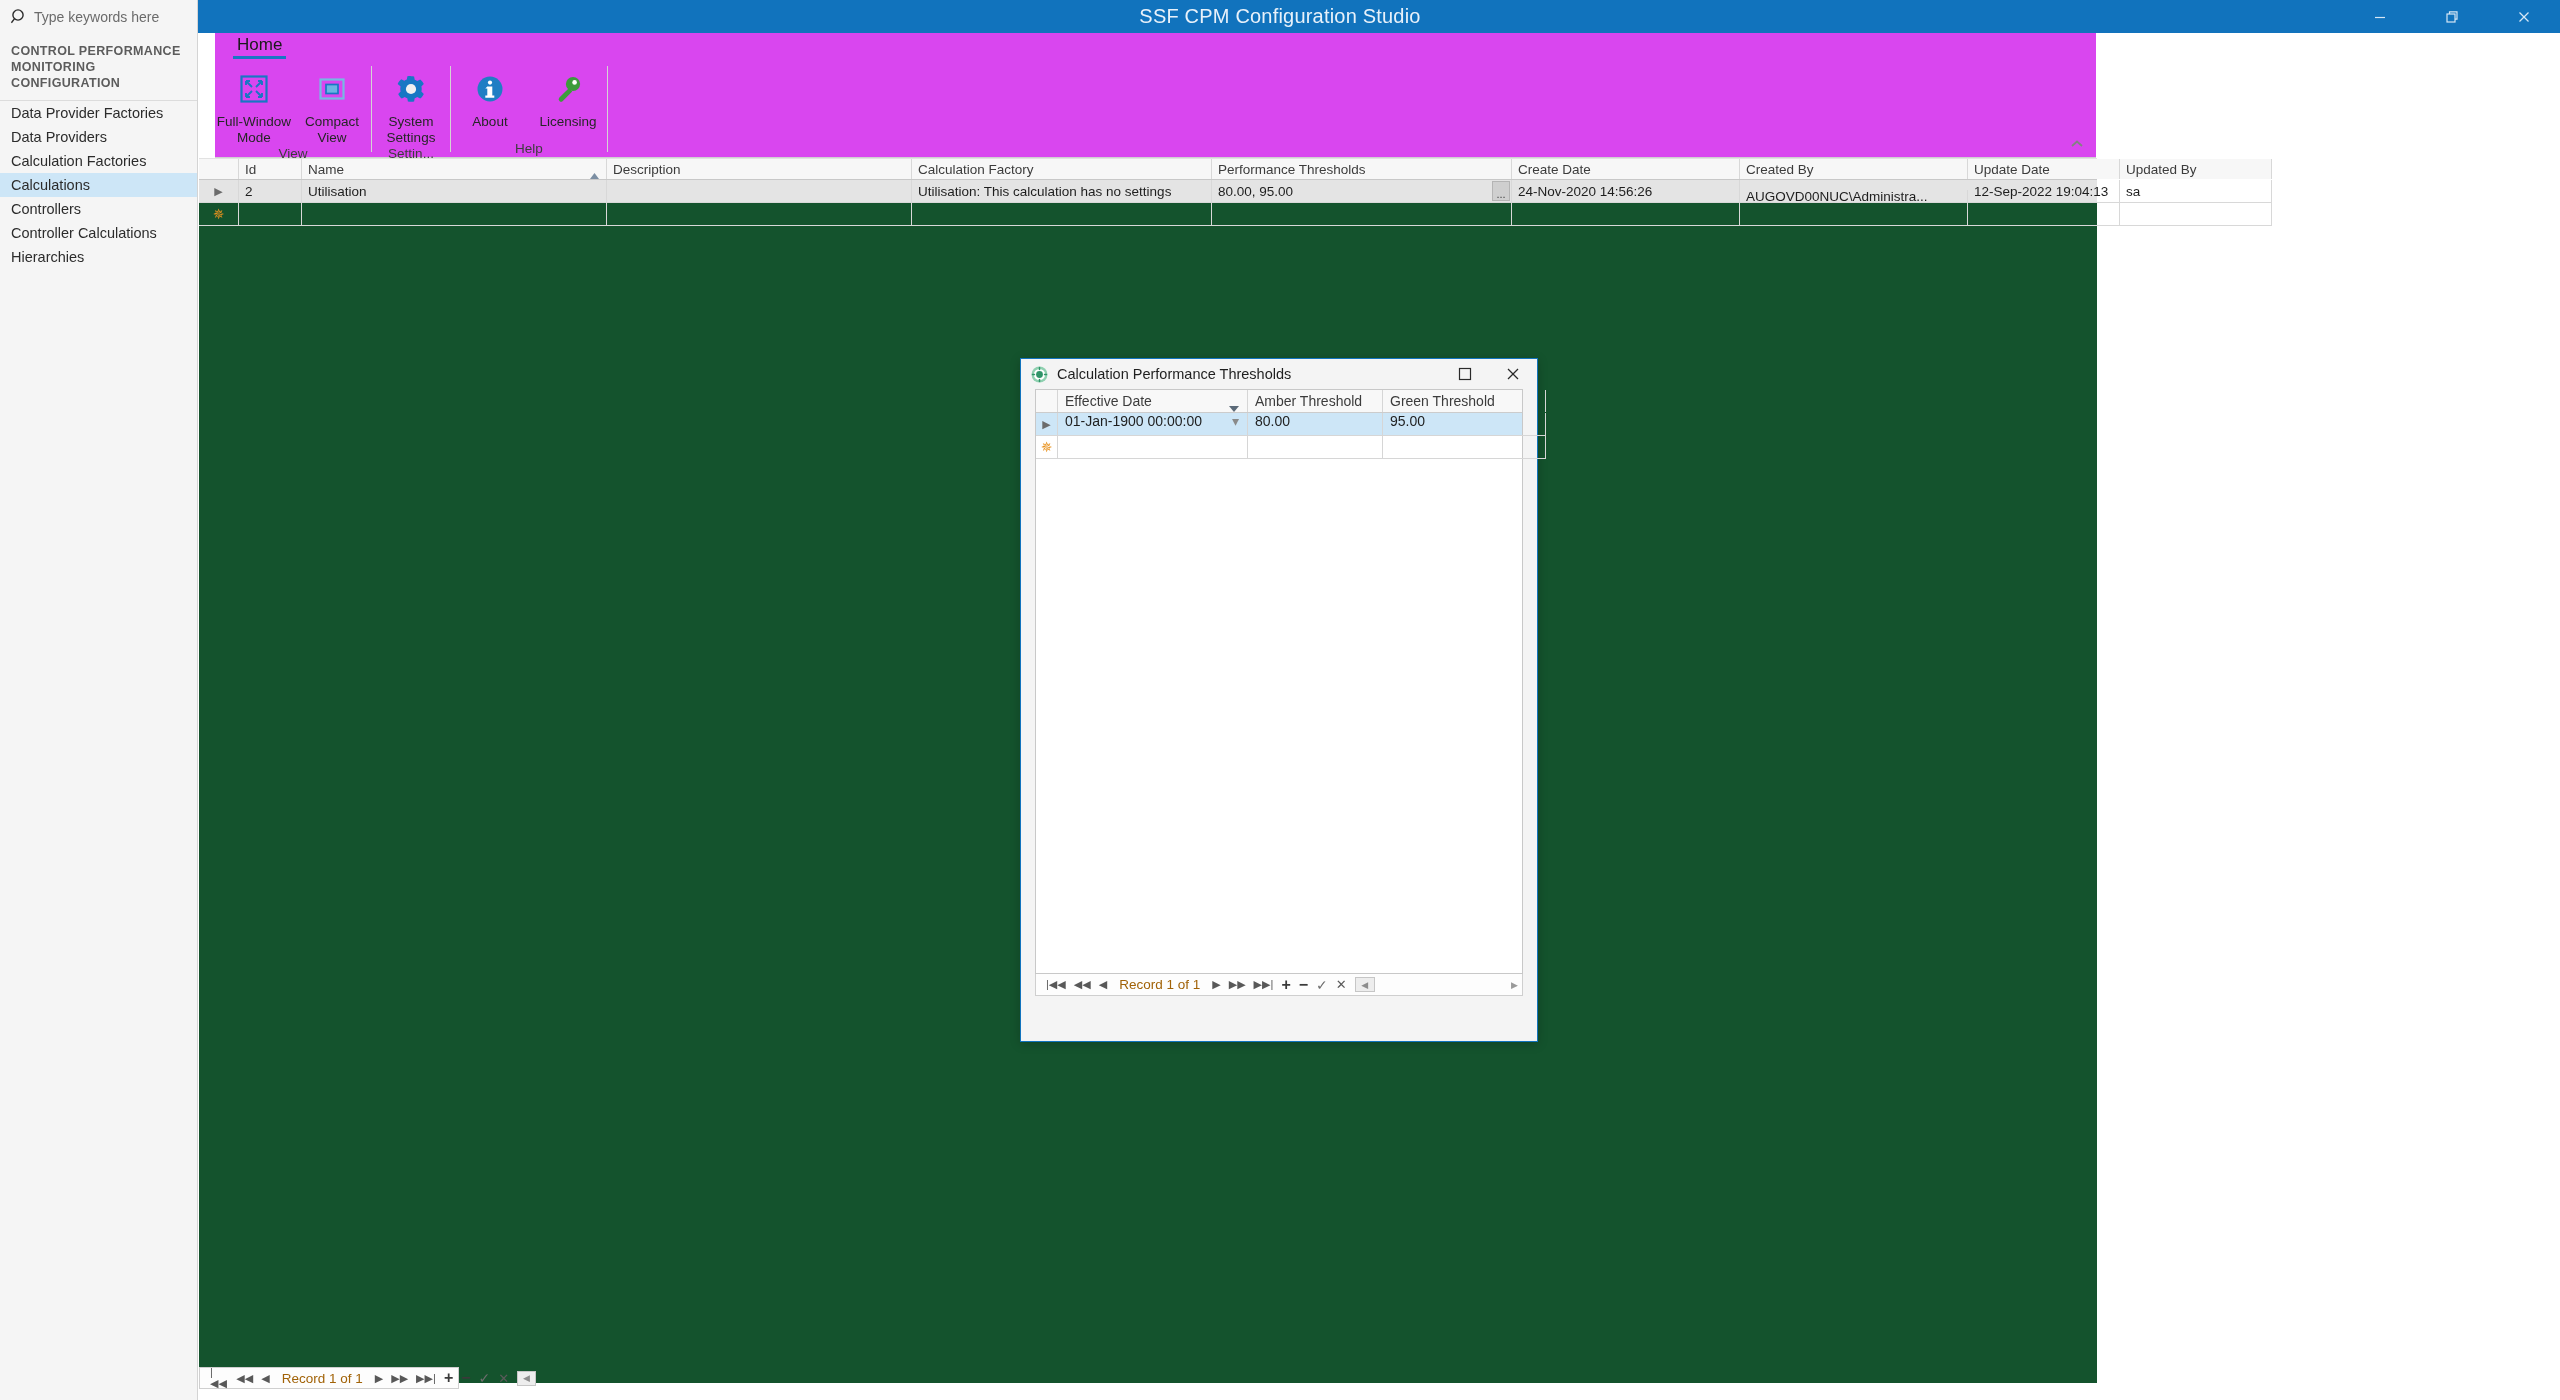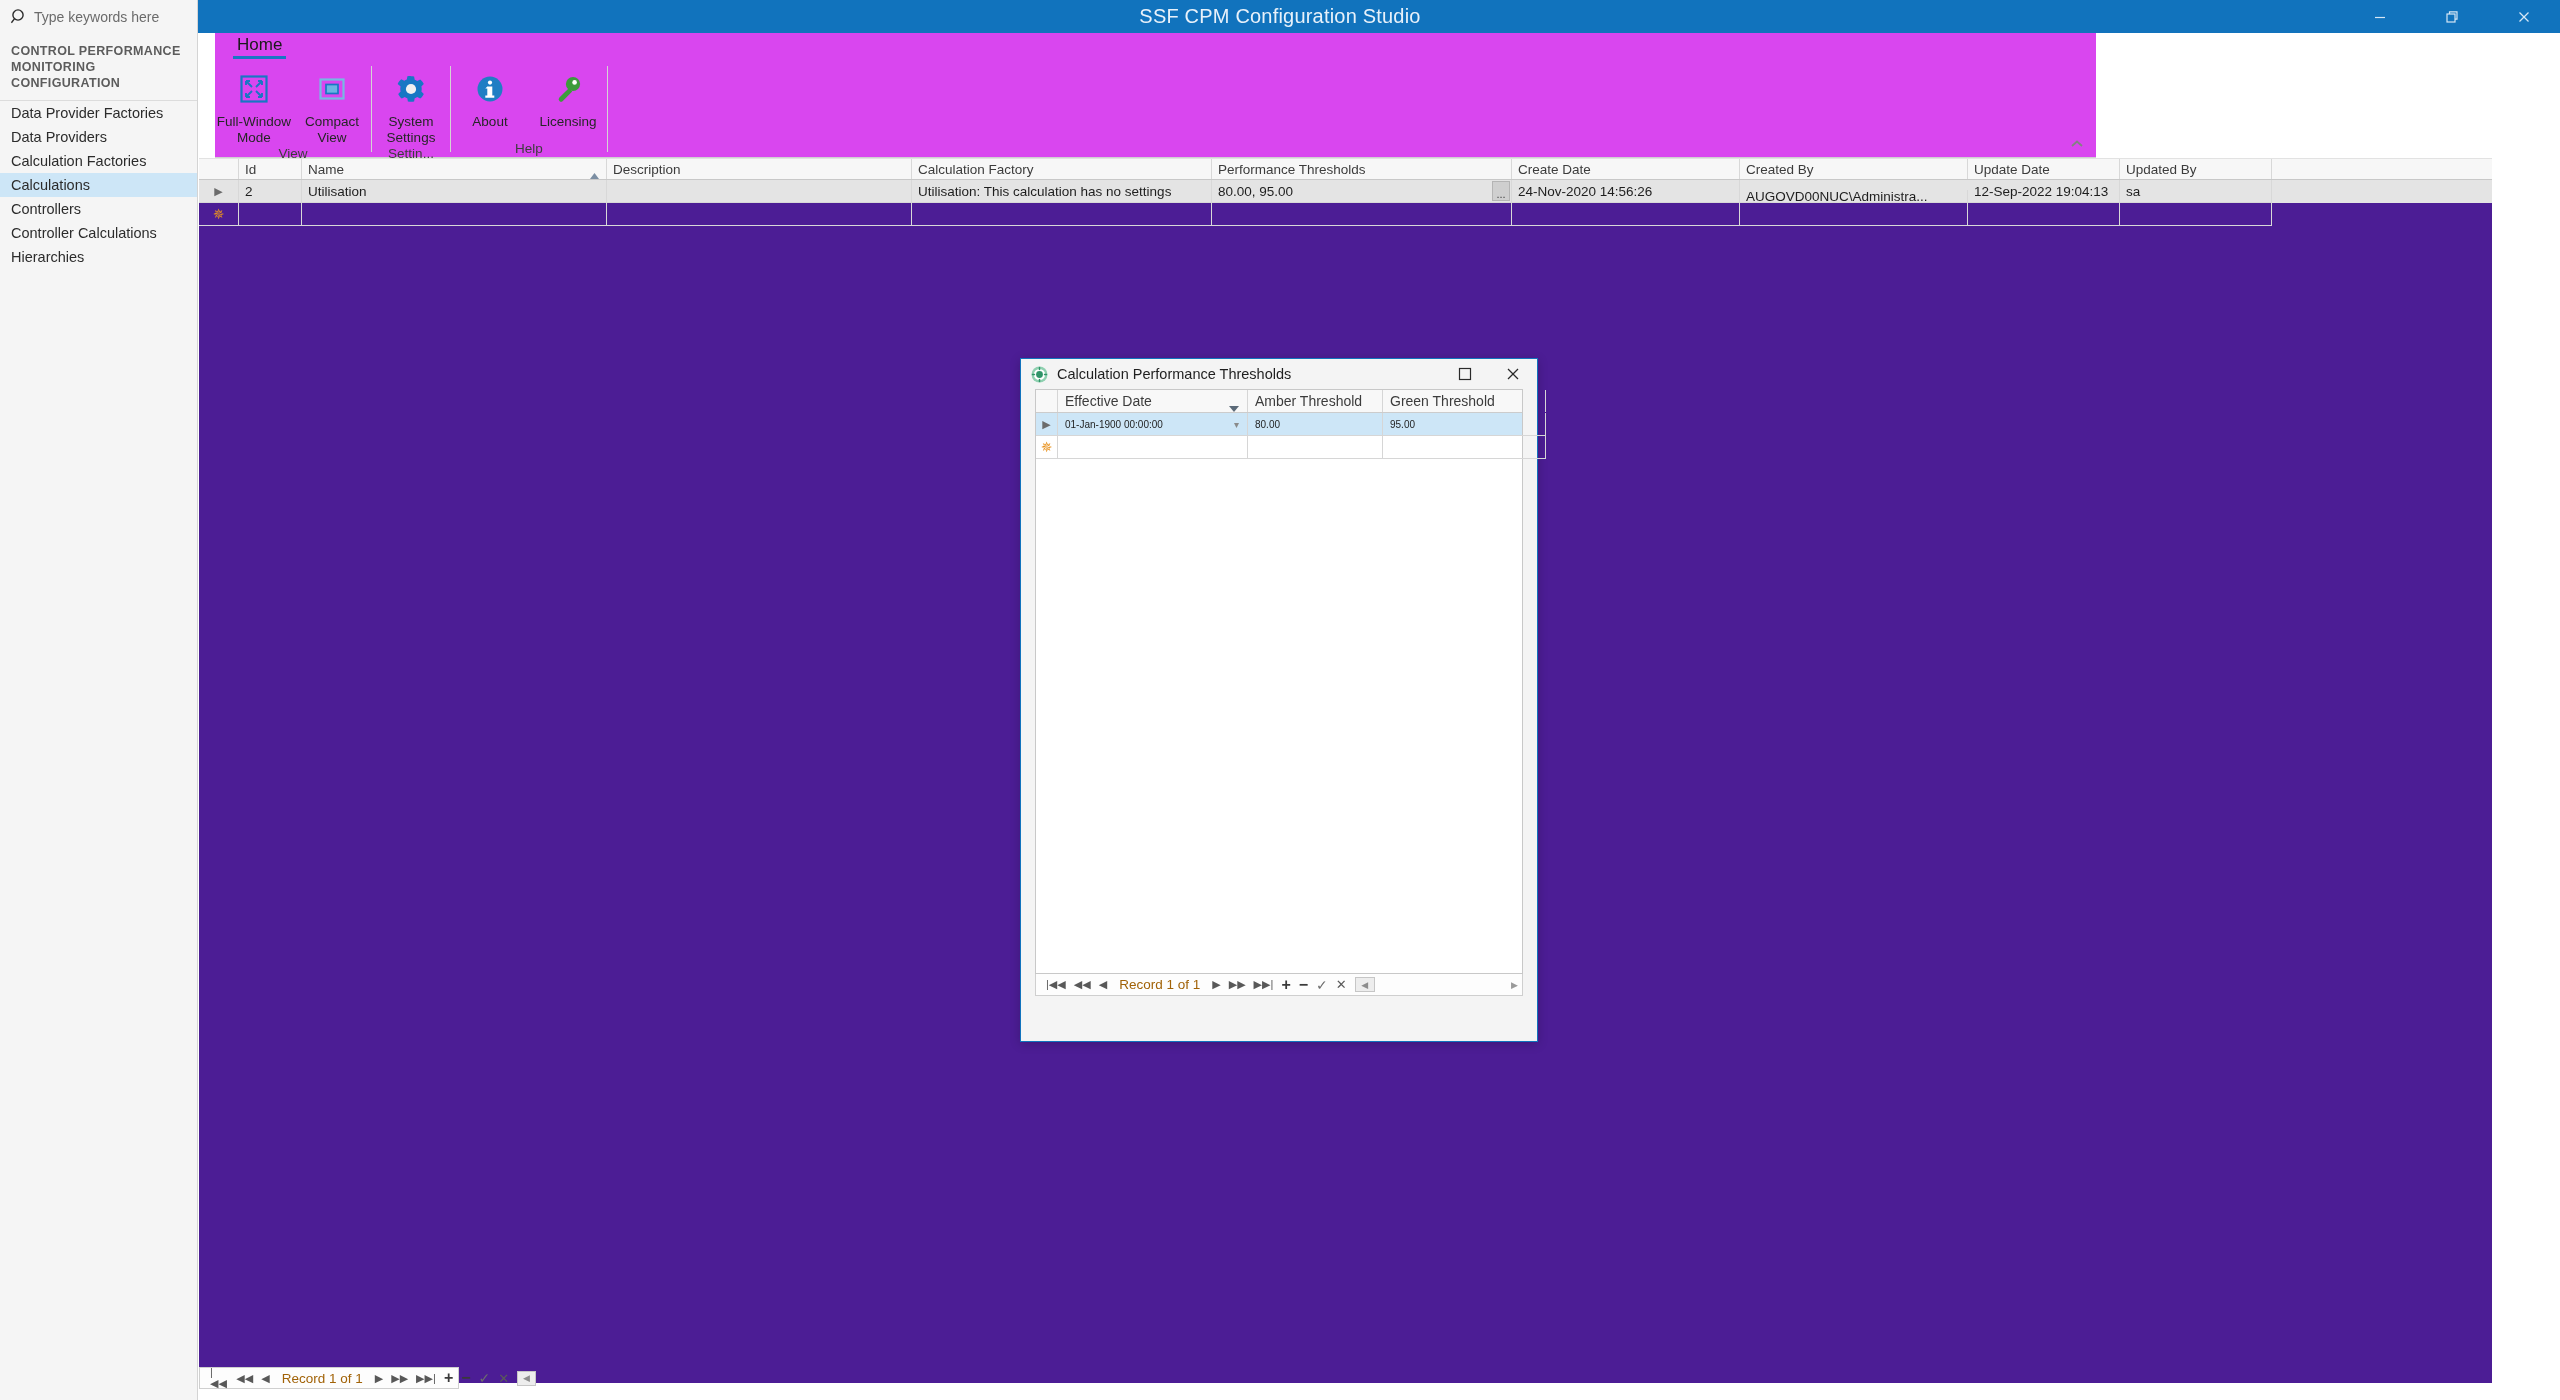--- a/index.html
+++ b/index.html
@@ -87,22 +87,22 @@
     margin-top: 5px; text-align: center; font-size: 13.5px; color: #262626;
     line-height: 1.18; white-space: pre-line;
   }
   .gsep { width: 1px; background: #d4d4d4; margin: 6px 0 2px 0; height: 86px; align-self: flex-start; }
   #ribcollapse {
     position: absolute; right: 10px; bottom: 3px; color: #707070;
   }
 
   
   #maingrid {
-    position: absolute; left: 199px; top: 158px; width: 2293px; height: 1225px;
-    background: #4c1d95;
+    position: absolute; left: 199px; top: 158px; width: 1898px; height: 1225px;
+    background: #14532d;
   }
   .gridhdr {
     display: flex; height: 22px; background: #f7f7f7;
     border-bottom: 1px solid #c8c8c8; border-top: 1px solid #e2e2e2;
   }
   .gridhdr .indcol { width: 40px; border-right: 1px solid #d8d8d8; flex: 0 0 40px; }
   .gridhdr .hc {
     border-right: 1px solid #d8d8d8; font-size: 13.5px; color: #3c3c3c;
     display: flex; align-items: center; padding-left: 6px; position: relative;
     background: #f7f7f7;
@@ -180,21 +180,21 @@
   }
   #dlggrid .grow { display: flex; height: 23px; }
   #dlggrid .grow.sel { background: #cde6f7; }
   #dlggrid .grow .ind {
     width: 22px; flex: 0 0 22px; border-right: 1px solid #d6d6d6;
     border-bottom: 1px solid #d6d6d6;
     display: flex; align-items: center; justify-content: center;
   }
   #dlggrid .grow .gc {
     border-right: 1px solid #d6d6d6; border-bottom: 1px solid #d6d6d6;
-    font-size: 10px; color: #1e1e1e; display: flex; align-items: center;
+    font-size: 14px; color: #1e1e1e; display: flex; align-items: flex-start;
     padding-left: 7px; position: relative;
   }
   #dlggrid .gfill { flex: 1; background: #ffffff; }
   #dlgnav {
     height: 22px; border: 1px solid #cfcfcf; border-top: 0; background: #fdfdfd;
     display: flex; align-items: center; padding-left: 6px; position: relative;
   }
   #dlgnav .scrollcap {
     position: absolute; right: 4px; color: #9a9a9a; font-size: 9px;
   }

